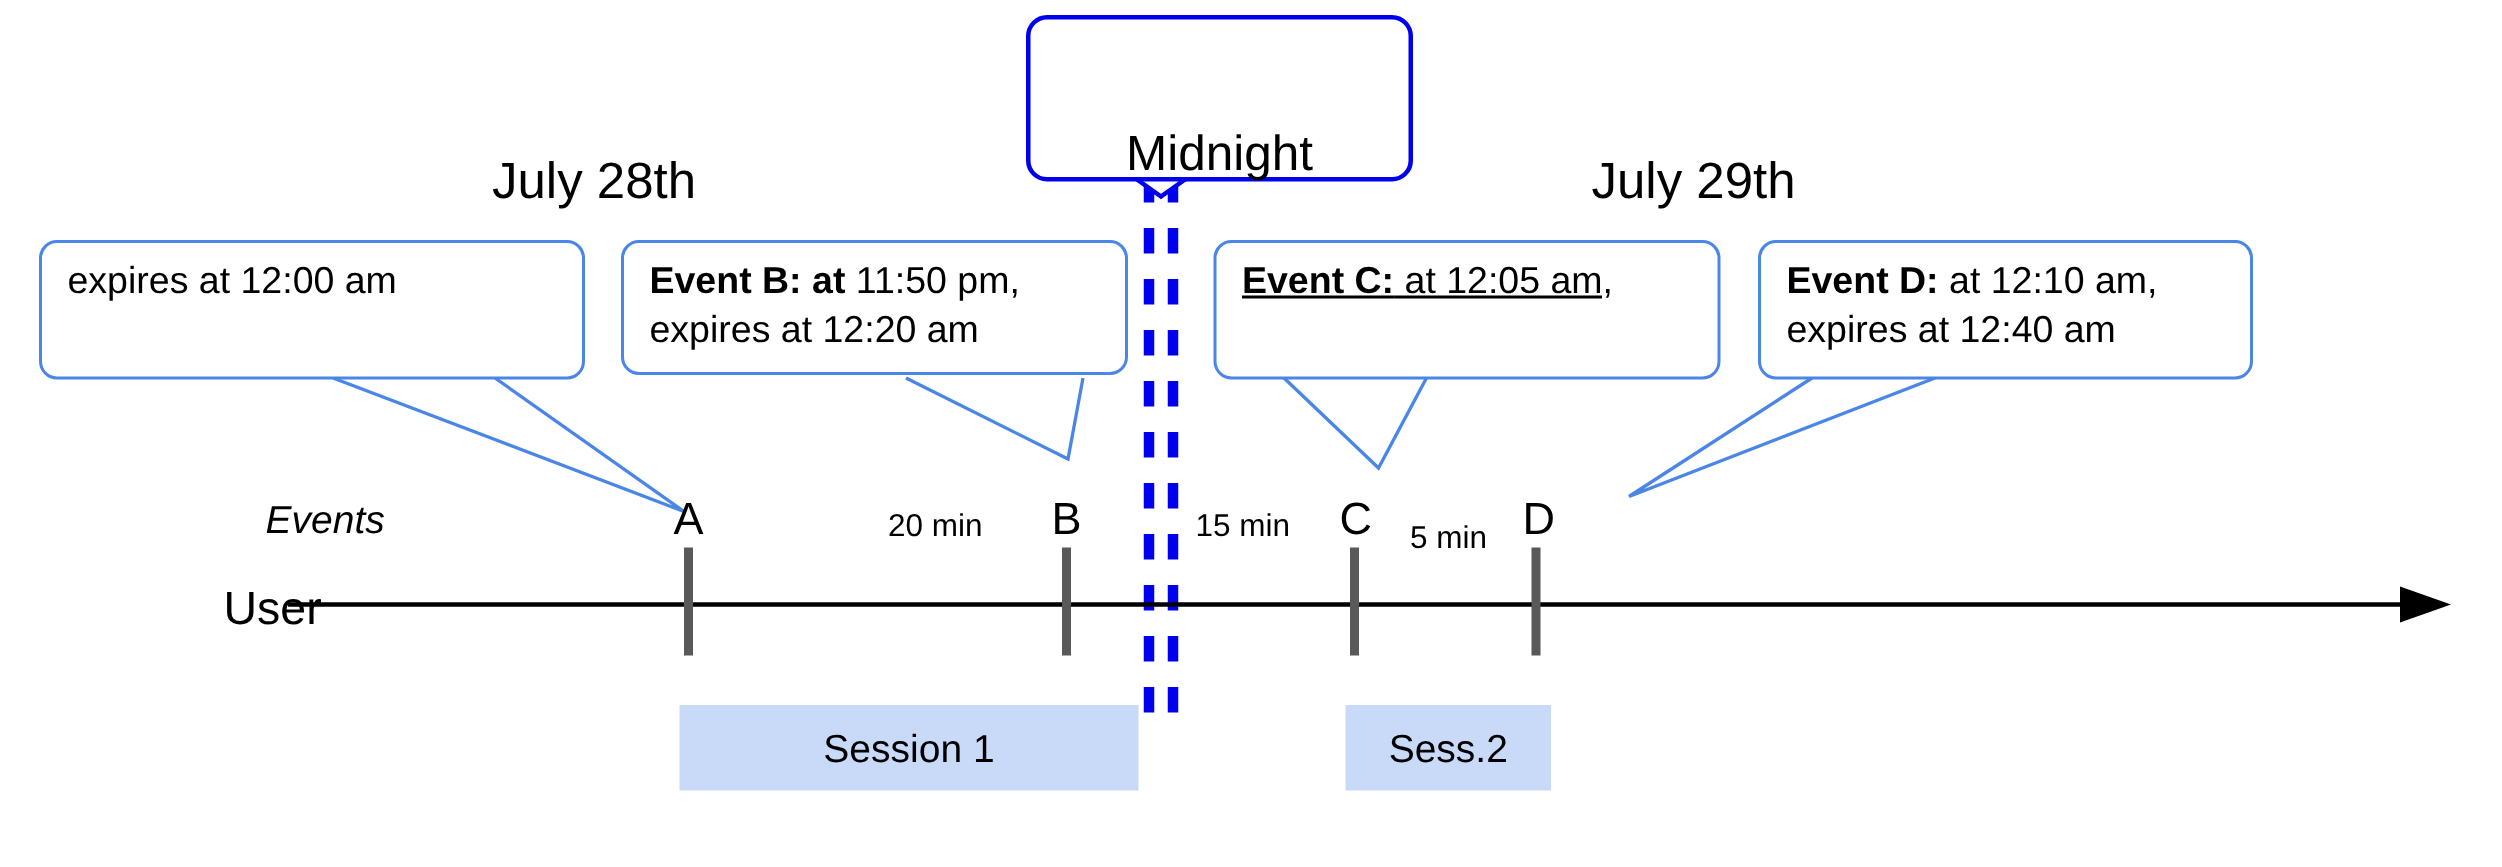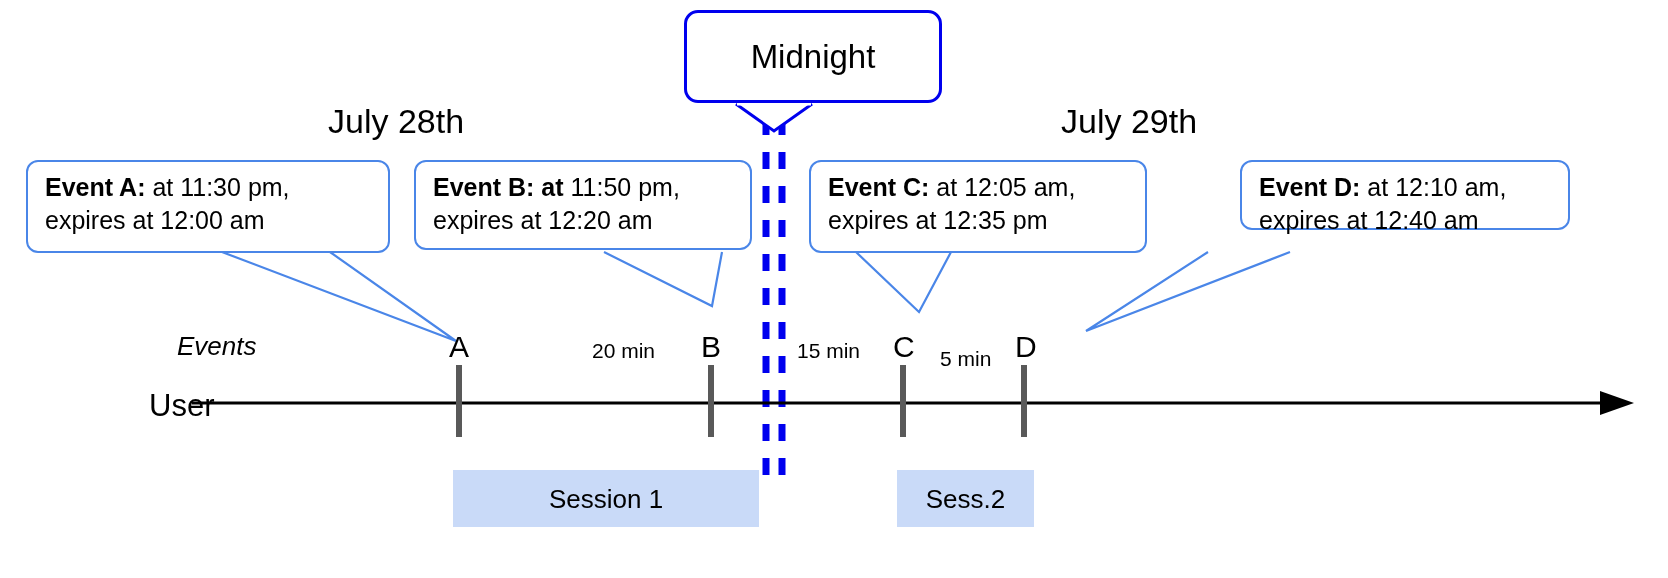--- a/index.html
+++ b/index.html
@@ -131,50 +131,46 @@
 
       <path d="M 604 252 L 712 306 L 722 252"></path>
 
       <path d="M 856 252 L 919 312 L 951 252"></path>
 
       <path d="M 1290 252 L 1086 331 L 1208 252"></path>
     </g>
 
   </svg>
 
-  <div class="abs midnight-box" style="left:684px; top:10px; width:258px; height:93px;">
+  <div class="abs midnight-box" style="left:684px; top:10px; width:258px; height:111px;align-items:flex-end;">
     <span>Midnight</span>
   </div>
 
   <div class="abs date-label" style="left:303px; top:104px;">July 28th</div>
 
   <div class="abs date-label" style="left:1036px; top:104px;">July 29th</div>
 
   <div class="abs callout" style="left:26px; top:160px; width:364px; height:93px;">
-    <div>
-      <b>Event A:</b><span> at 11:30 pm,</span>
-    </div>
     <div>expires at 12:00 am</div>
   </div>
 
   <div class="abs callout" style="left:414px; top:160px; width:338px; height:90px;">
     <div>
       <b>Event B: at</b><span> 11:50 pm,</span>
     </div>
     <div>expires at 12:20 am</div>
   </div>
 
-  <div class="abs callout" style="left:809px; top:160px; width:338px; height:93px;">
+  <div class="abs callout" style="left:809px; top:160px; width:338px; height:93px;text-decoration:underline;">
     <div>
       <b>Event C:</b><span> at 12:05 am,</span>
     </div>
-    <div>expires at 12:35 pm</div>
-  </div>
-
-  <div class="abs callout" style="left:1240px; top:160px; width:330px; height:70px;">
+  </div>
+
+  <div class="abs callout" style="left:1172px; top:160px; width:330px; height:93px;">
     <div>
       <b>Event D:</b><span>  at 12:10 am,</span>
     </div>
     <div>expires at 12:40 am</div>
   </div>
 
   <div class="abs events-label" style="left:177px; top:333px;font-style:italic;">Events</div>
 
   <div class="abs user-label" style="left:103px; top:390px;">User</div>
 

